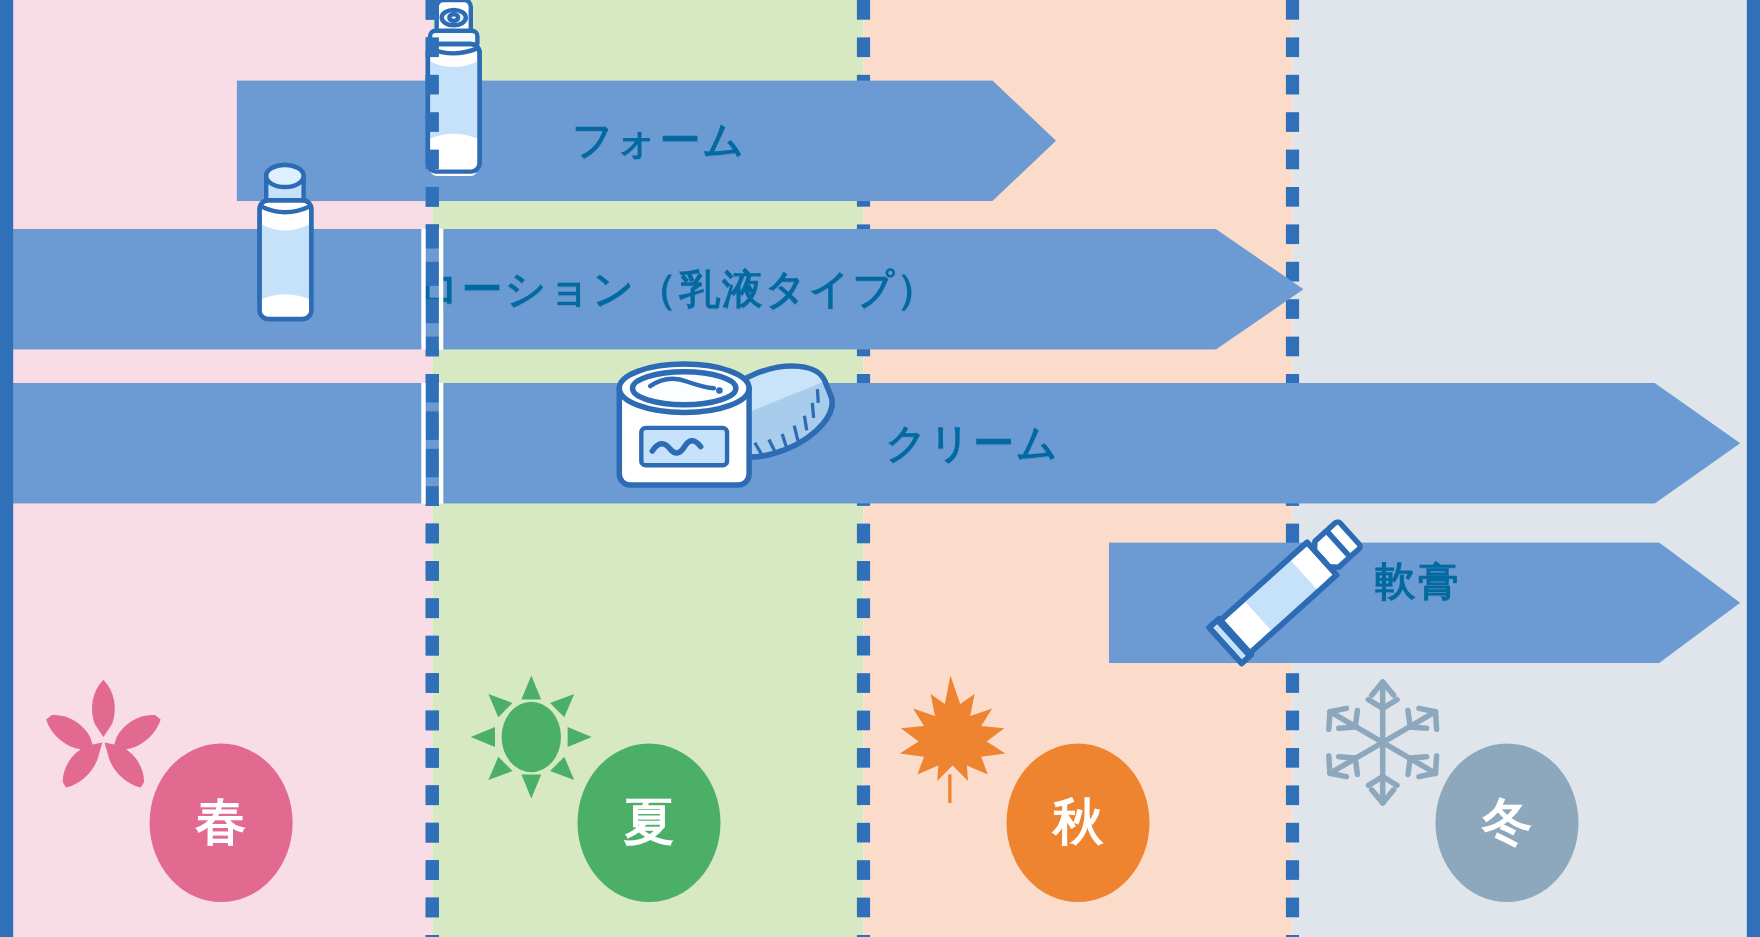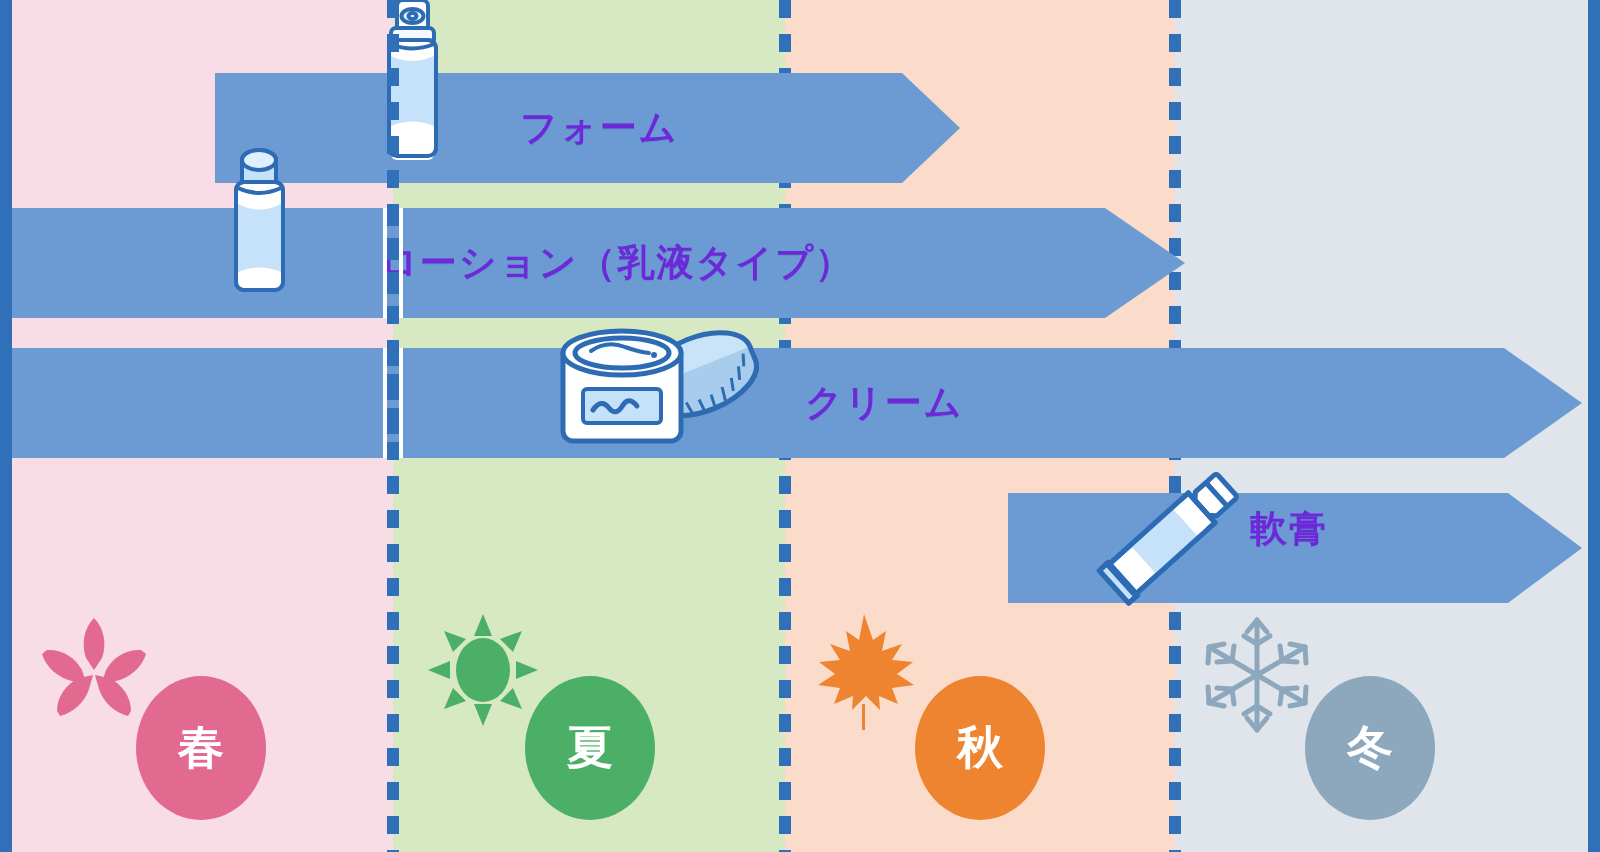--- a/index.html
+++ b/index.html
@@ -33,21 +33,21 @@
     box-sizing:border-box;
   }
 
   
   .arrow{
     position:absolute;height:110px;z-index:20;
     background:#6b9bd2;
     display:flex;align-items:center;
   }
   .arrow .label{
-    position:absolute;color:#6d28d9;font-weight:bold;
+    position:absolute;color:#0369a1;font-weight:bold;
     font-size:37px;letter-spacing:2px;white-space:nowrap;
     text-shadow:0 1px 0 rgba(60,110,170,.25);
   }
   
   .arrow-wrap{position:absolute;z-index:20;height:110px;}
   .arrow-body{
     width:100%;height:100%;background:#6b9bd2;
   }
 
   

